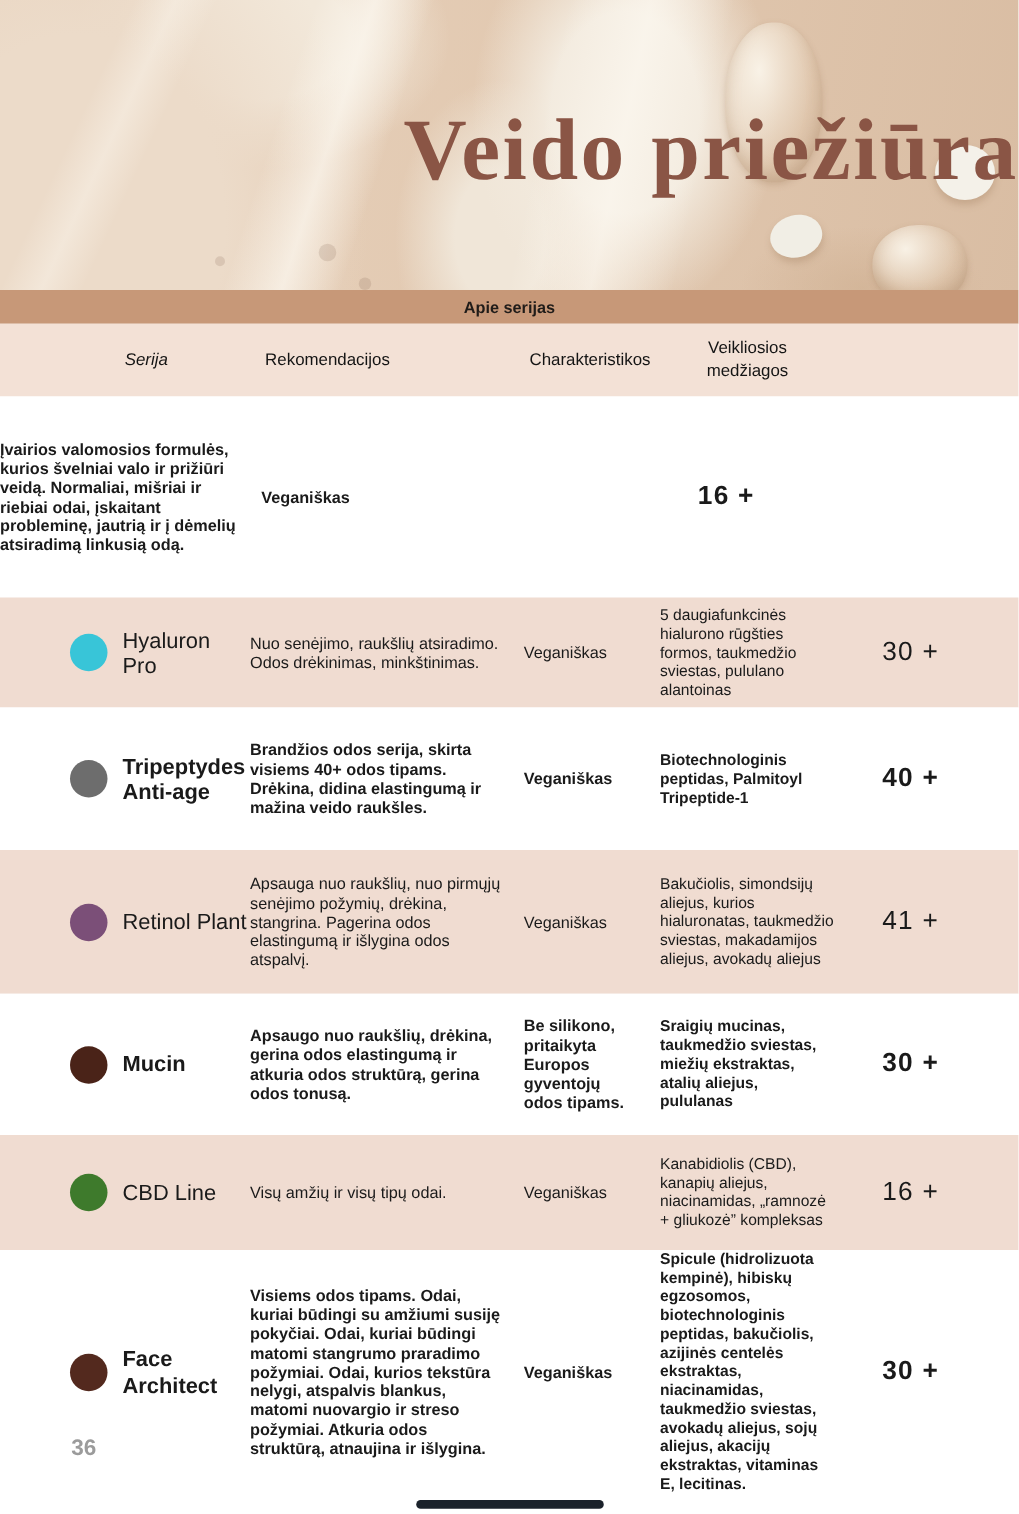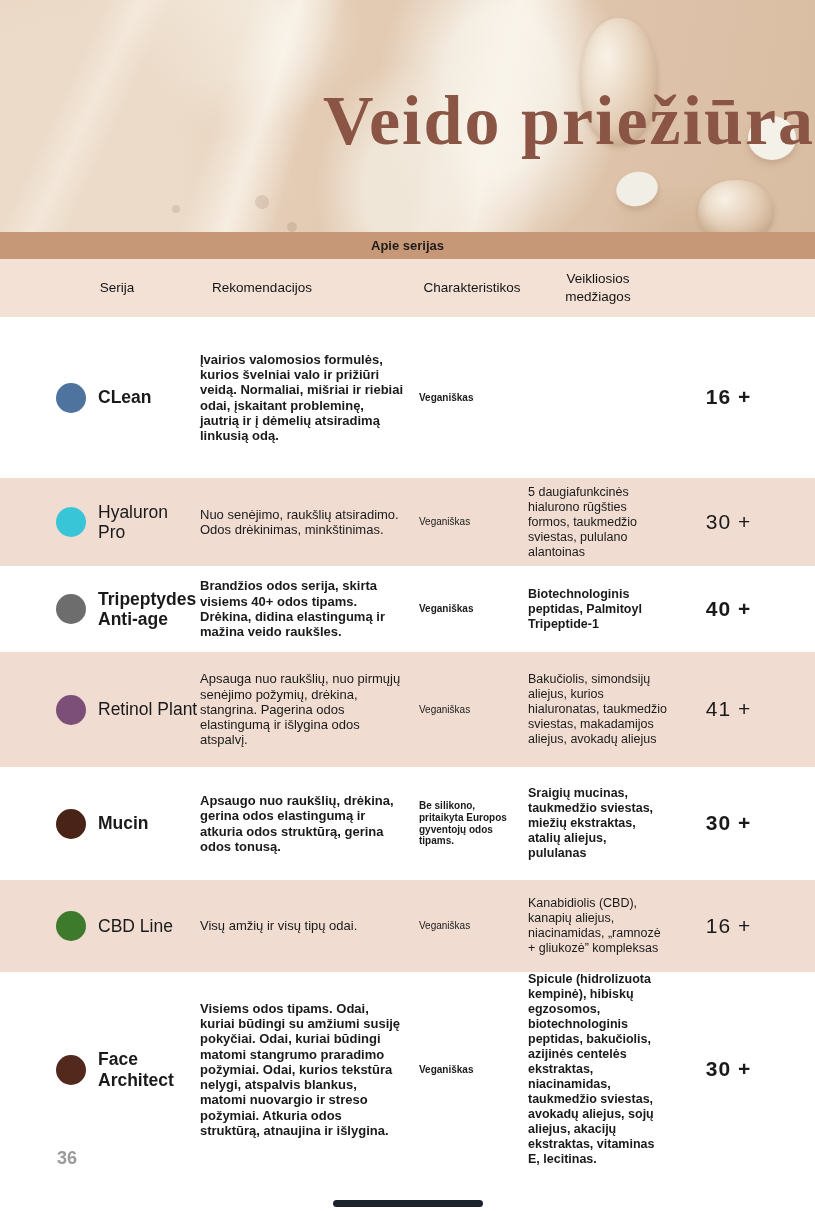--- a/index.html
+++ b/index.html
@@ -45,42 +45,42 @@
 
   
   .band {
     height:27px; background:#c79878; display:flex; align-items:center; justify-content:center;
     font-size:13px; font-weight:700; color:#201c19;
   }
 
   
   .thead { position:relative; height:58px; background:#f3e1d6; font-size:13.5px; color:#141414; }
   .thead .hl { position:absolute; top:50%; transform:translate(-50%,-50%); text-align:center; line-height:1.35; }
-  .h-serija   { left:117px; }
+  .h-serija   { left:117px;font-style:italic; }
   .h-rekom    { left:262px; }
   .h-char     { left:472px; }
   .h-veikl    { left:598px; width:120px; }
   .h-amzius   { left:726px; width:150px; }
 
   
   .row {
     display:grid; grid-template-columns:200px 210px 110px 152px 143px;
     align-items:center; font-size:13px; line-height:1.18;
   }
   .row.bold { font-weight:700; background:#ffffff; }
   .row.soft { font-weight:400; background:#f0dcd1; }
-  .r1 { height:161px; } .r2 { height:88px; } .r3 { height:86px; }
+  .r1 { height:161px; } .r2 { height:88px; } .r3 { height:114px; }
   .r4 { height:115px; } .r5 { height:113px; } .r6 { height:92px; } .r7 { height:192px; }
 
   .cell { box-sizing:border-box; }
   .serija { display:flex; align-items:center; gap:12px; padding-left:56px; }
   .dot { width:30px; height:30px; border-radius:50%; flex:0 0 30px; }
   .name { font-size:17.5px; line-height:1.15; }
   .rekom { padding-right:6px; }
-  .char  { padding-left:9px; padding-right:8px; font-size:10px; }
+  .char  { padding-left:9px; padding-right:8px; font-size:13px; }
   .aktyv { padding-left:8px; padding-right:4px; font-size:12.5px; line-height:1.2; }
   .age   { text-align:center; padding-right:30px; font-size:21px; letter-spacing:1px; }
 
   
   .pagenum { position:absolute; left:57px; top:1148px; font-size:18px; font-weight:700; color:#9b9b9b; }
   .home-indicator {
     position:absolute; left:50%; bottom:4px; transform:translateX(-50%);
     width:150px; height:7px; border-radius:4px; background:#1b222b;
   }
 </style>
@@ -110,24 +110,20 @@
   <div class="thead">
     <span class="hl h-serija">Serija</span>
     <span class="hl h-rekom">Rekomendacijos</span>
     <span class="hl h-char">Charakteristikos</span>
     <span class="hl h-veikl">Veikliosios medžiagos</span>
   </div>
 
   <main>
 
     <section class="row bold r1">
-      <div class="cell serija">
-        <span class="dot" style="background: rgb(78, 115, 158);"></span>
-        <span class="name">CLean</span>
-      </div>
       <div class="cell rekom">Įvairios valomosios formulės, kurios švelniai valo ir prižiūri veidą. Normaliai, mišriai ir riebiai odai, įskaitant probleminę, jautrią ir į dėmelių atsiradimą linkusią odą.</div>
       <div class="cell char">Veganiškas</div>
       <div class="cell aktyv"></div>
       <div class="cell age">16 +</div>
     </section>
 
     <section class="row soft r2">
       <div class="cell serija">
         <span class="dot" style="background: rgb(56, 197, 216);"></span>
         <span class="name">Hyaluron Pro</span>

